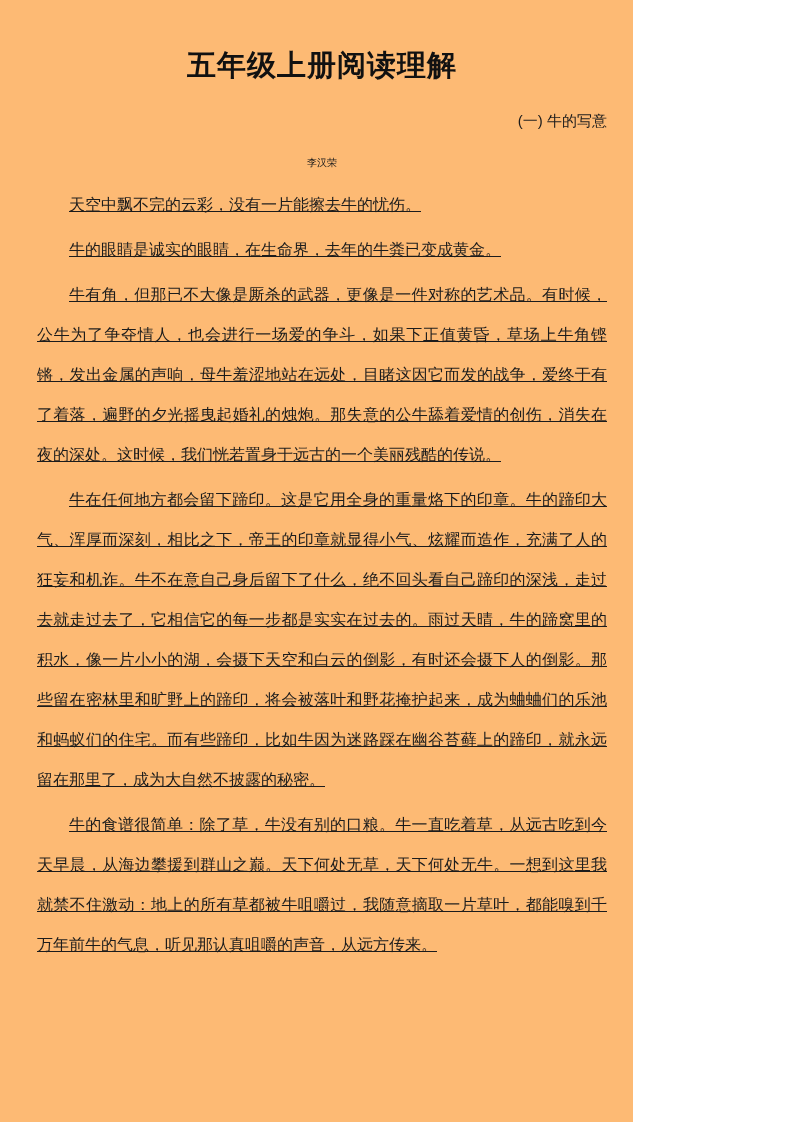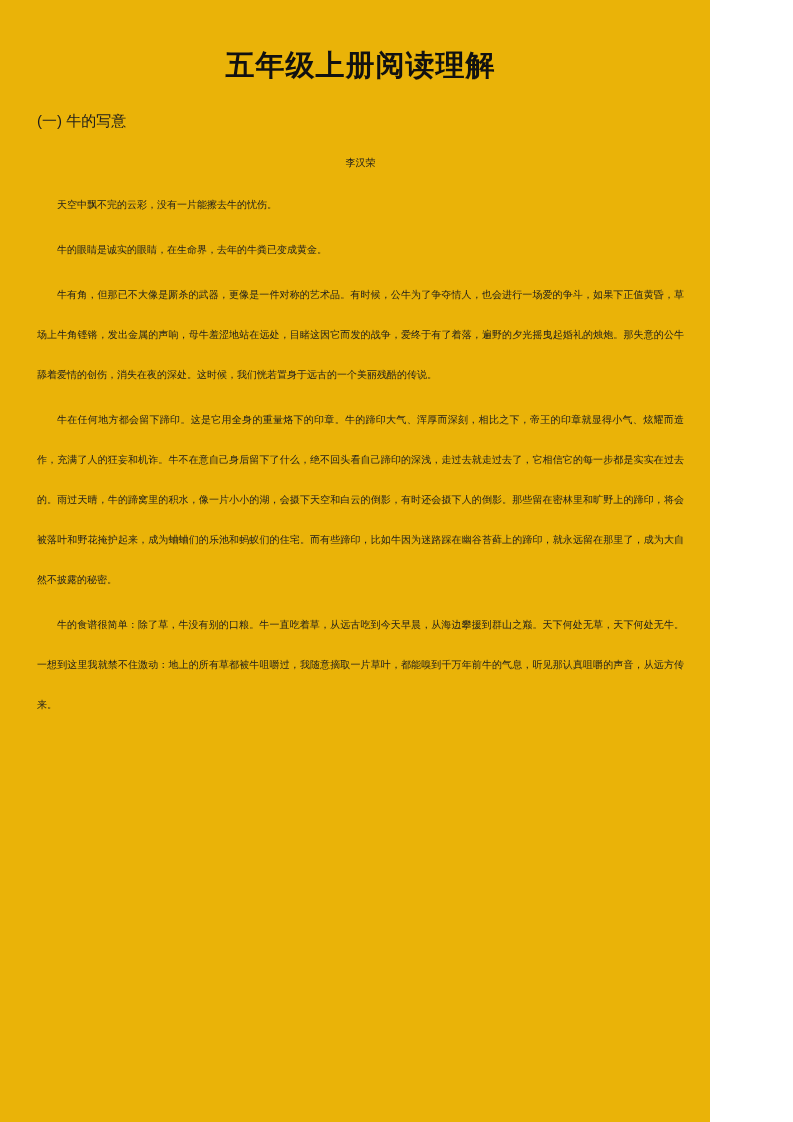--- a/index.html
+++ b/index.html
@@ -2,65 +2,66 @@
 <html><head>
 <meta charset="utf-8">
 <style>
   html, body {
     margin: 0;
     padding: 0;
     background: #ffffff;
   }
   .page {
     position: relative;
-    width: 710px;
+    width: 633px;
     height: 1122px;
     margin: 0;
-    background: #eab308;
+    background: #fdba74;
     overflow: hidden;
     box-sizing: border-box;
     padding: 48px 26px 0 37px;
     font-family: "Liberation Sans", sans-serif;
     color: #1c1c1c;
   }
   .doc-title {
     margin: 0;
     font-size: 29px;
     line-height: 34px;
     font-weight: bold;
     text-align: center;
     letter-spacing: 1px;
     color: #111111;
   }
   .section-heading {
     margin: 29px 0 0 0;
     font-size: 15px;
     line-height: 20px;
     font-weight: normal;
-    text-align: left;
+    text-align: right;
   }
   .author {
     margin: 22px 0 0 0;
     font-size: 10px;
     line-height: 20px;
     font-weight: normal;
     text-align: center;
   }
   .content {
     margin-top: 12px;
   }
   .content p {
     margin: 0 0 5px 0;
-    font-size: 10px;
+    font-size: 16px;
     line-height: 40px;
     text-align: justify;
     text-justify: inter-ideograph;
     text-indent: 2em;
     word-break: break-all;
     color: #1c1c1c;
+    text-decoration: underline;
   }
   .content p.last {
     white-space: nowrap;
     overflow: hidden;
   }
 </style>
 </head>
 <body>
 
 <div class="page">

